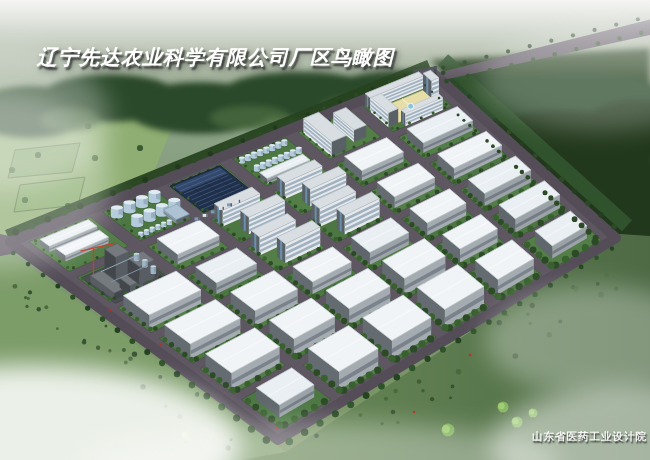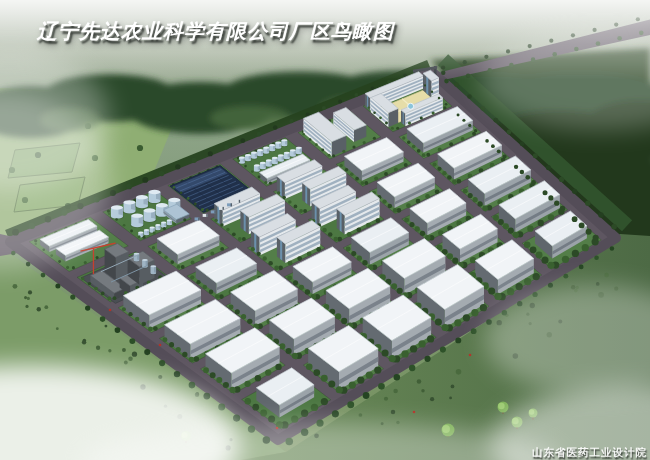--- a/index.html
+++ b/index.html
@@ -1,27 +1,27 @@
 <!DOCTYPE html>
 <html><head>
 <meta charset="utf-8">
 <style>
   html,body{margin:0;padding:0;background:#777;}
   .stage{position:relative;width:650px;height:460px;overflow:hidden;background:#a7b2a2;font-family:"DejaVu Sans","Liberation Sans",sans-serif;}
   .stage svg{position:absolute;left:0;top:0;display:block;}
   .title{
-    position:absolute;left:37px;top:18px;width:580px;
+    position:absolute;left:37px;top:44px;width:580px;
     font-family:"DejaVu Serif","Liberation Serif",serif;
     font-style:italic;font-weight:bold;font-size:20px;letter-spacing:1px;
     color:#ffffff;
     text-shadow:2px 3px 2px rgba(50,55,50,0.95), 0 0 1px rgba(255,255,255,0.6), 3px 4px 6px rgba(30,30,30,0.5);
     white-space:nowrap;
   }
   .watermark{
-    position:absolute;right:3px;bottom:0;
+    position:absolute;right:3px;bottom:16px;
     font-size:10.5px;font-weight:bold;letter-spacing:1px;
     color:rgba(255,255,255,0.92);
     text-shadow:1px 1.5px 1.5px rgba(40,45,40,0.9);
     white-space:nowrap;
   }
 </style>
 </head>
 <body>
 
 <div class="stage">

